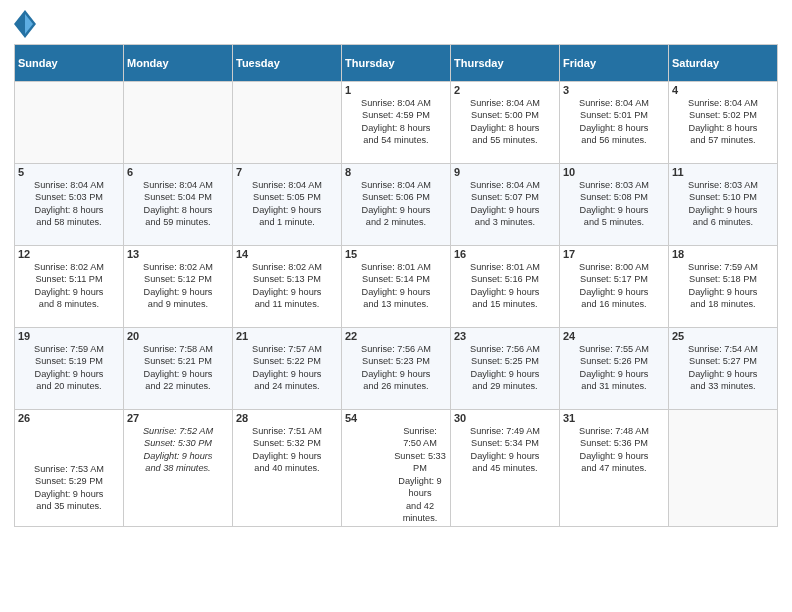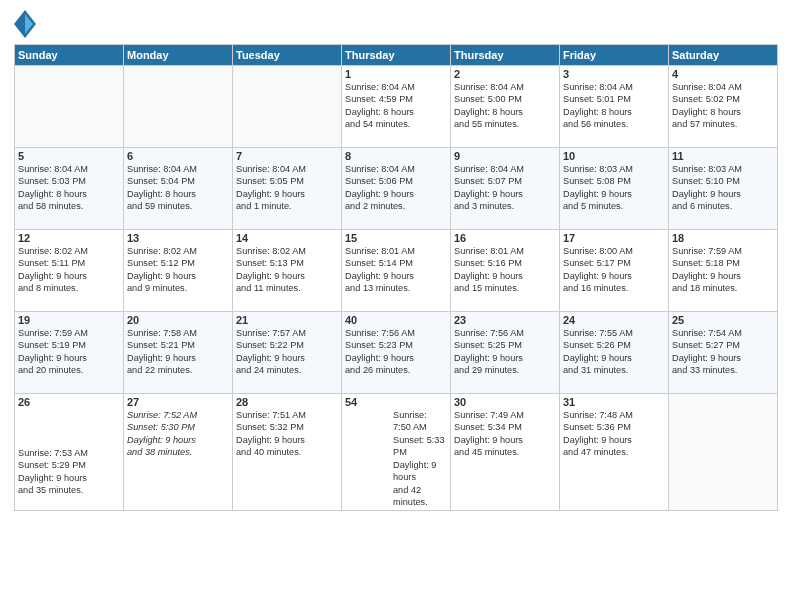--- a/index.html
+++ b/index.html
@@ -56,21 +56,21 @@
     table {
       width: 100%;
       border-collapse: collapse;
       table-layout: fixed;
     }
     thead tr th {
       background-color: #2471a3;
       color: #fff;
       font-size: 11px;
       font-weight: bold;
-      padding: 4px 3px;
+      padding: 12px 3px;
       text-align: left;
       border: 1px solid #ccc;
     }
     tbody tr td {
       vertical-align: top;
       border: 1px solid #ccc;
       padding: 2px 3px;
       font-size: 9.2px;
       color: #333;
       height: 82px;
@@ -80,20 +80,21 @@
       background: #f5f8fc;
     }
     .day-num {
       font-size: 11px;
       font-weight: bold;
       display: block;
       margin-bottom: 1px;
     }
     .day-info {
       line-height: 1.35;
+      text-align: center;
     }
     td.empty {
       background: #f9f9f9;
     }
   </style>
 </head>
 <body>
 
 <div class="container">
   <div class="header-row">
@@ -278,21 +279,21 @@
 and 22 minutes.</div>
           </td>
           <td>
             <span class="day-num">21</span>
             <div class="day-info" style="white-space: pre-line;">Sunrise: 7:57 AM
 Sunset: 5:22 PM
 Daylight: 9 hours
 and 24 minutes.</div>
           </td>
           <td>
-            <span class="day-num">40</span>
+            <span class="day-num">22</span>
             <div class="day-info" style="white-space: pre-line;">Sunrise: 7:56 AM
 Sunset: 5:23 PM
 Daylight: 9 hours
 and 26 minutes.</div>
           </td>
           <td>
             <span class="day-num">23</span>
             <div class="day-info" style="white-space: pre-line;">Sunrise: 7:56 AM
 Sunset: 5:25 PM
 Daylight: 9 hours

